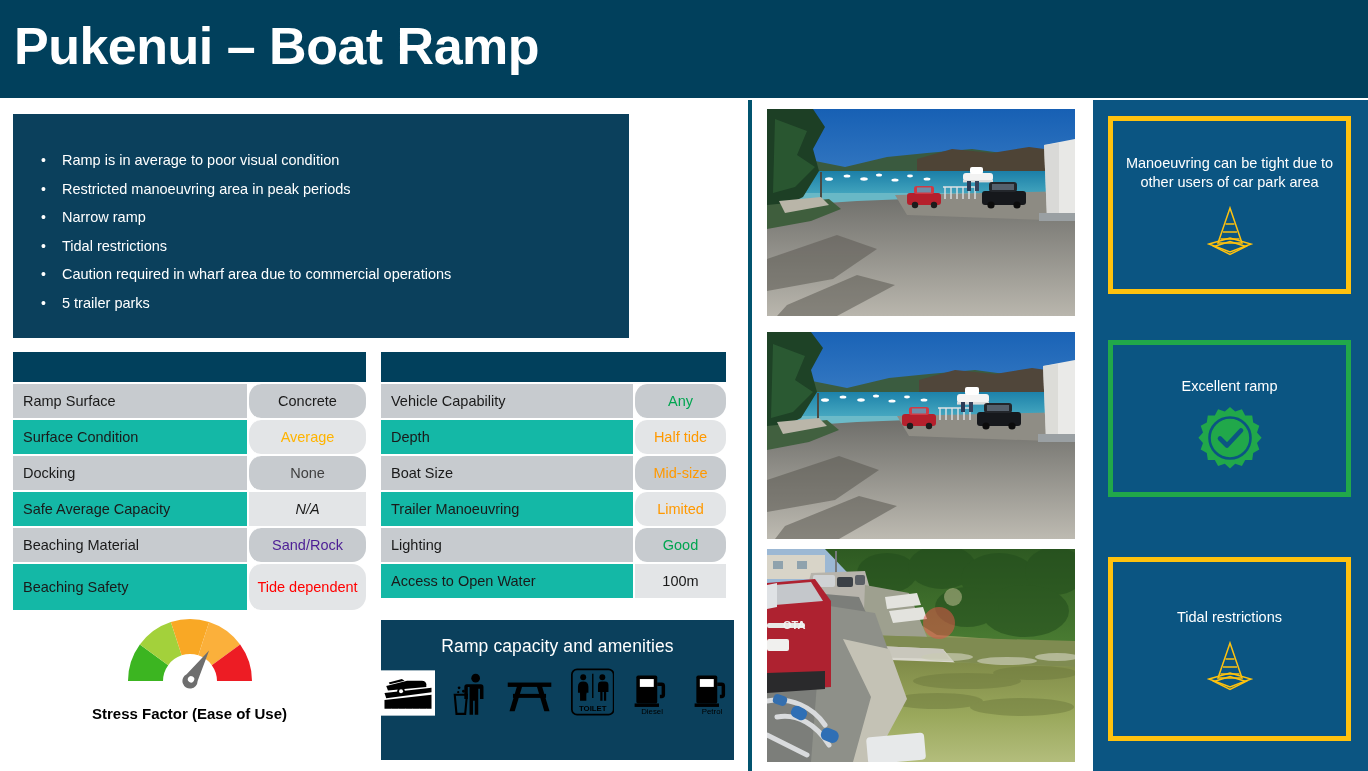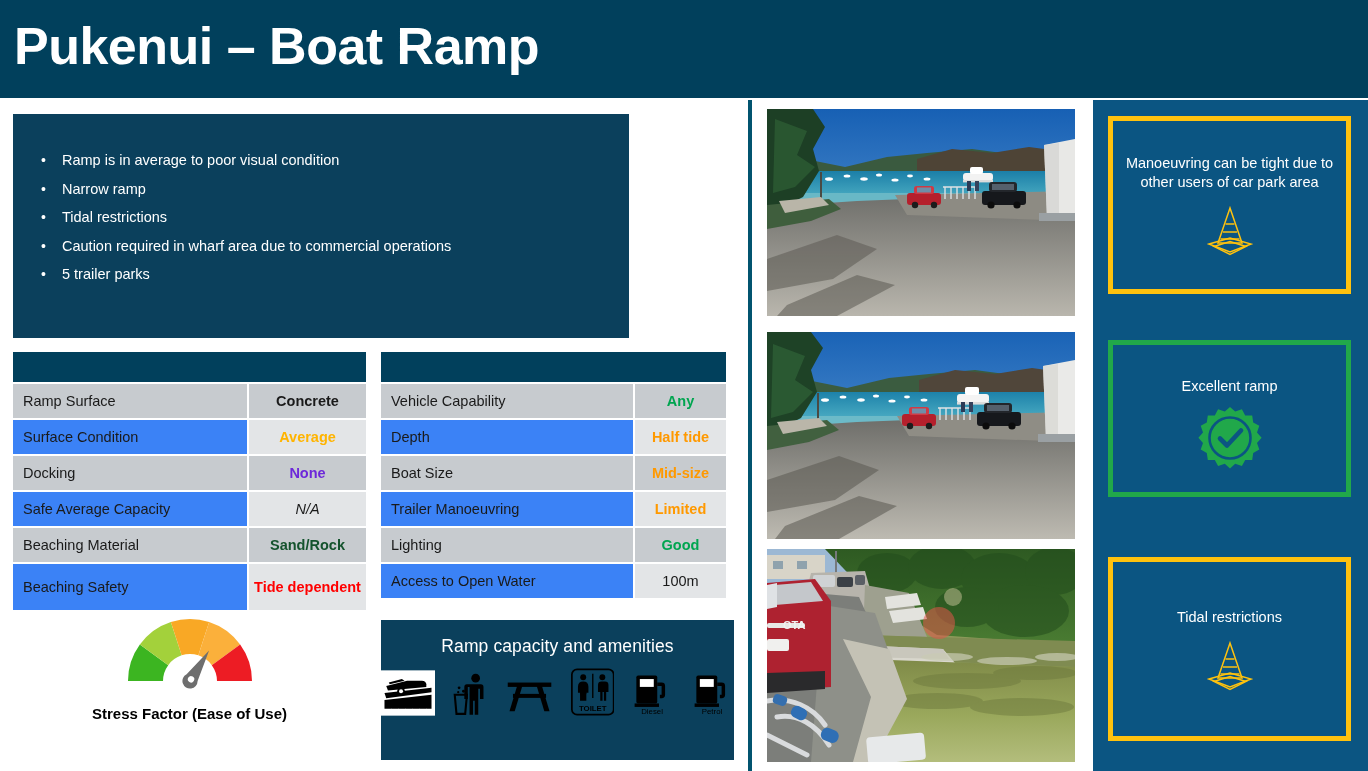--- a/index.html
+++ b/index.html
@@ -68,30 +68,30 @@
   .tbl-row .k, .tbl-row .v {
     display: flex; align-items: center;
     font-size: 14.5px;
     color: #1a1a1a;
     min-height: 34px;
   }
   .tbl-row .k { padding-left: 10px; }
   .tbl-row .v { justify-content: center; text-align: center; line-height: 17px; padding: 2px 4px; }
   .tbl-row.shadeA .k { background: #c7cbcf; }
   .tbl-row.shadeA .v { background: #c7cbcf; }
-  .tbl-row.shadeB .k { background: #3b82f6; }
+  .tbl-row.shadeB .k { background: #14b8a6; }
   .tbl-row.shadeB .v { background: #e3e5e7; }
   .tbl-row .v { border-left: 2px solid #ffffff; }
 
   #tableLeft  { left: 13px;  top: 352px; width: 353px; }
   #tableRight { left: 381px; top: 352px; width: 345px; }
   #tableLeft  .k { width: 234px; } #tableLeft  .v { width: 119px; }
   #tableRight .k { width: 252px; } #tableRight .v { width:  93px; }
 
-  .b { font-weight: bold; }
+  .b { font-weight: normal; border-radius: 14px; }
   .i { font-style: italic; }
 
   
   .gauge-wrap {
     position: absolute; left: 13px; top: 605px;
     width: 353px; height: 150px;
     text-align: center;
   }
   .gauge-svg { display: block; margin: 0 auto; }
   .gauge-caption {
@@ -166,48 +166,49 @@
 
 <div id="slide">
 
   <div class="header">
     <div class="header-title">Pukenui – Boat Ramp</div>
   </div>
 
   <div class="bullets-panel">
     <ul class="bullets-list">
       <li>Ramp is in average to poor visual condition</li>
+      <li>Restricted manoeuvring area in peak periods</li>
       <li>Narrow ramp</li>
       <li>Tidal restrictions</li>
       <li>Caution required in wharf area due to commercial operations</li>
       <li>5 trailer parks</li>
     </ul>
   </div>
 
   <div class="tbl" id="tableLeft">
     <div class="tbl-head"></div>
     <div class="tbl-row shadeA">
       <div class="k">Ramp Surface</div>
       <div class="v b" style="color: rgb(26, 26, 26);">Concrete</div>
     </div>
     <div class="tbl-row shadeB">
       <div class="k">Surface Condition</div>
       <div class="v b" style="color: rgb(255, 180, 0);">Average</div>
     </div>
     <div class="tbl-row shadeA">
       <div class="k">Docking</div>
-      <div class="v b" style="color: #6d28d9;">None</div>
+      <div class="v b" style="color: #404040;">None</div>
     </div>
     <div class="tbl-row shadeB">
       <div class="k">Safe Average Capacity</div>
       <div class="v i" style="color: rgb(26, 26, 26);">N/A</div>
     </div>
     <div class="tbl-row shadeA">
       <div class="k">Beaching Material</div>
-      <div class="v b" style="color: #14532d;">Sand/Rock</div>
+      <div class="v b" style="color: #4c1d95;">Sand/Rock</div>
     </div>
     <div class="tbl-row shadeB" style="min-height:46px;">
       <div class="k" style="min-height:46px;">Beaching Safety</div>
       <div class="v b" style="min-height: 46px; color: rgb(255, 0, 0);">Tide dependent</div>
     </div>
   </div>
 
   <div class="tbl" id="tableRight">
     <div class="tbl-head"></div>
     <div class="tbl-row shadeA">

